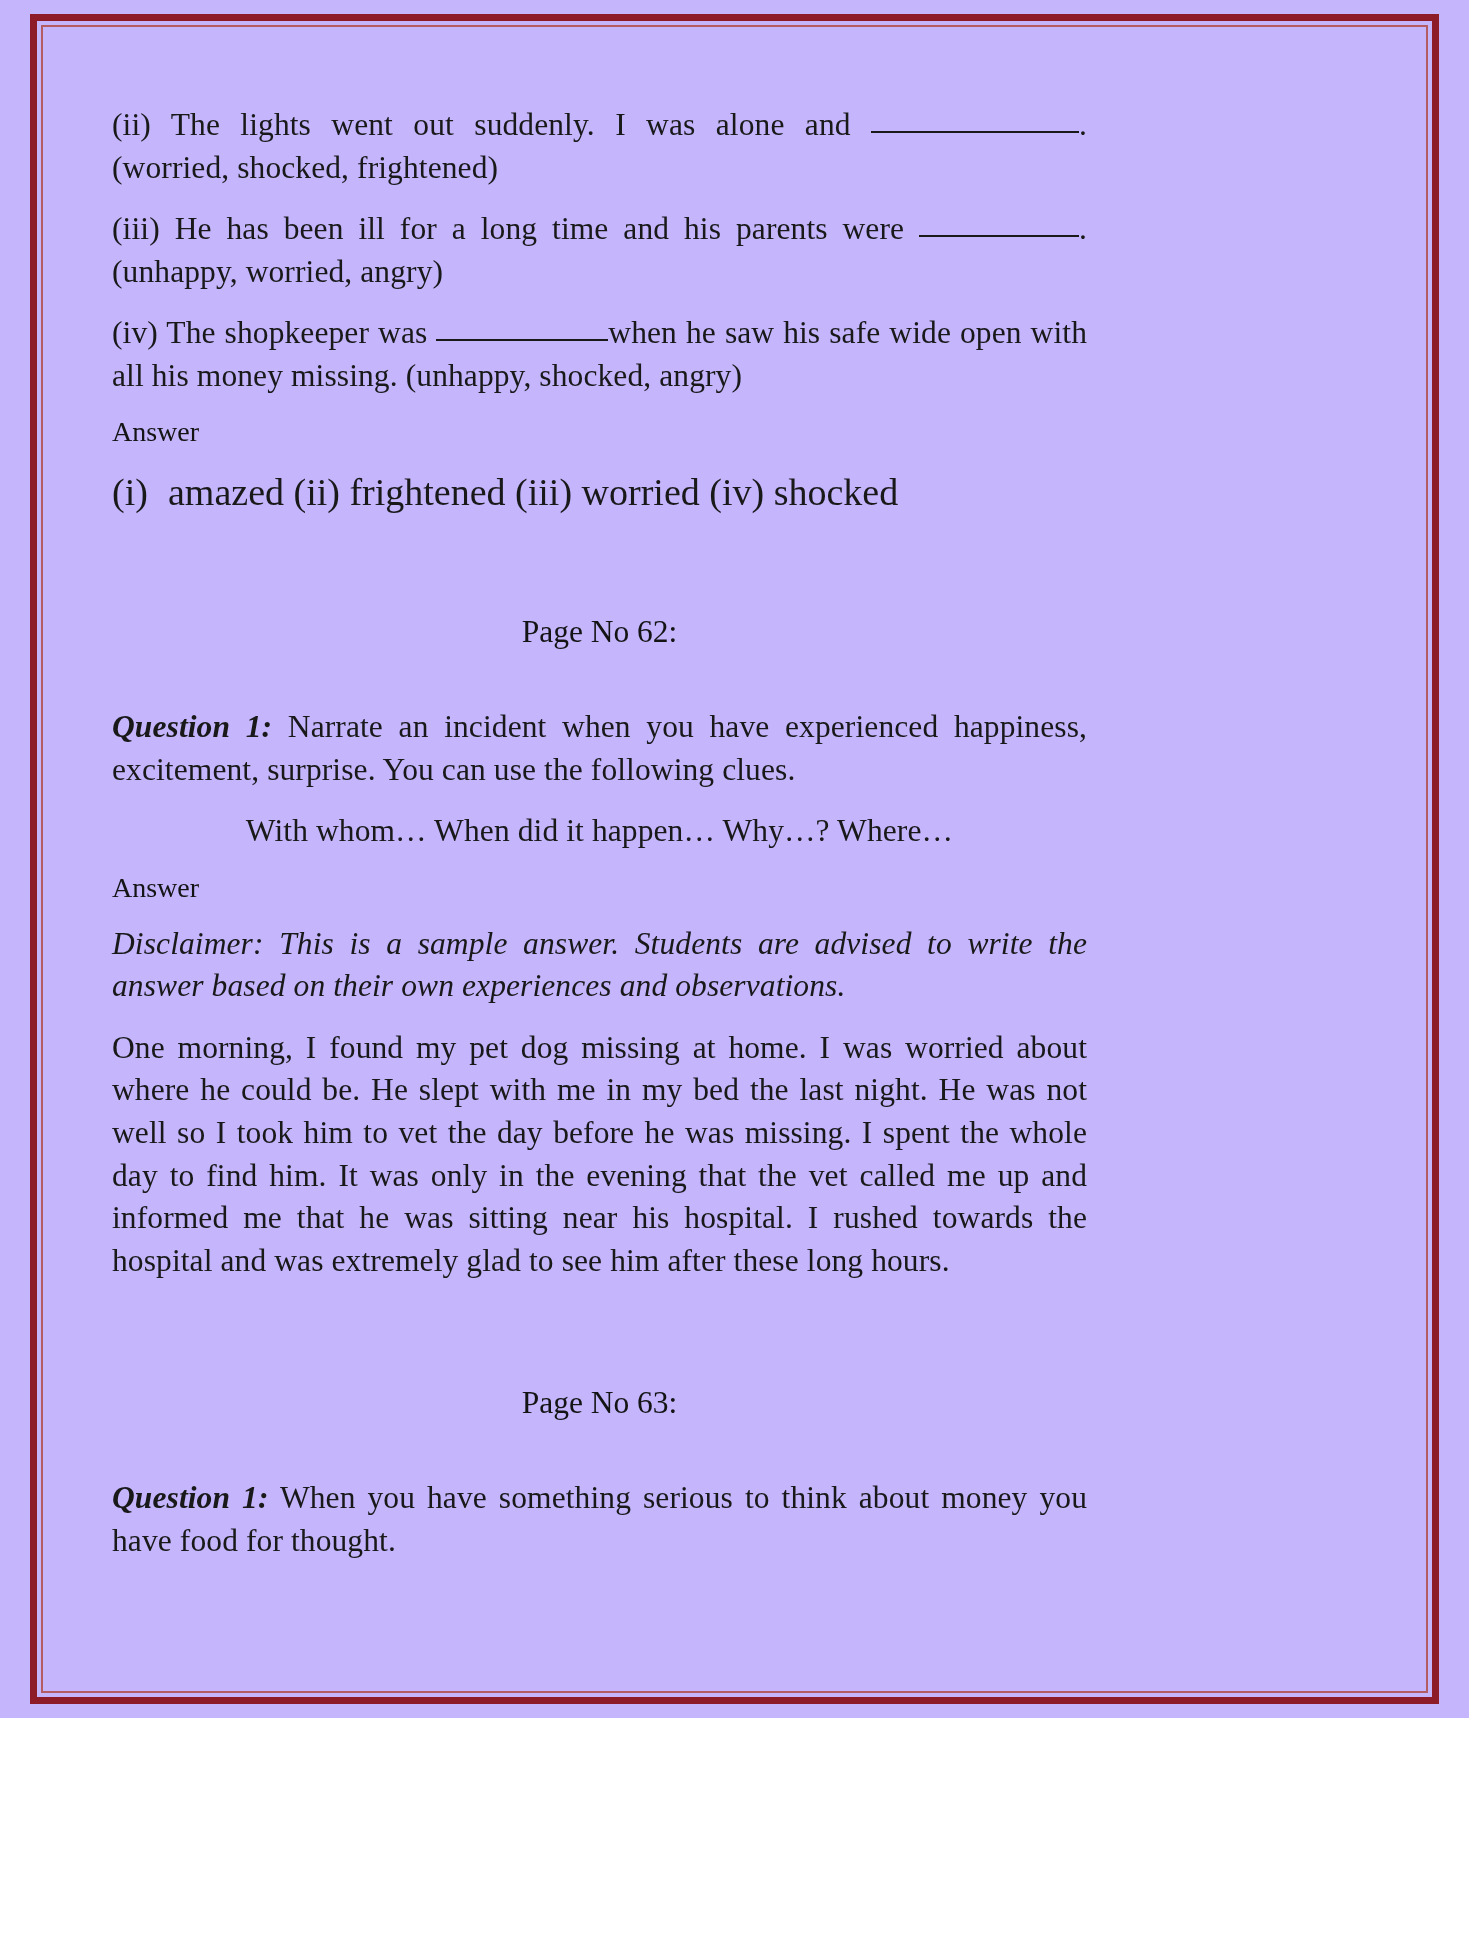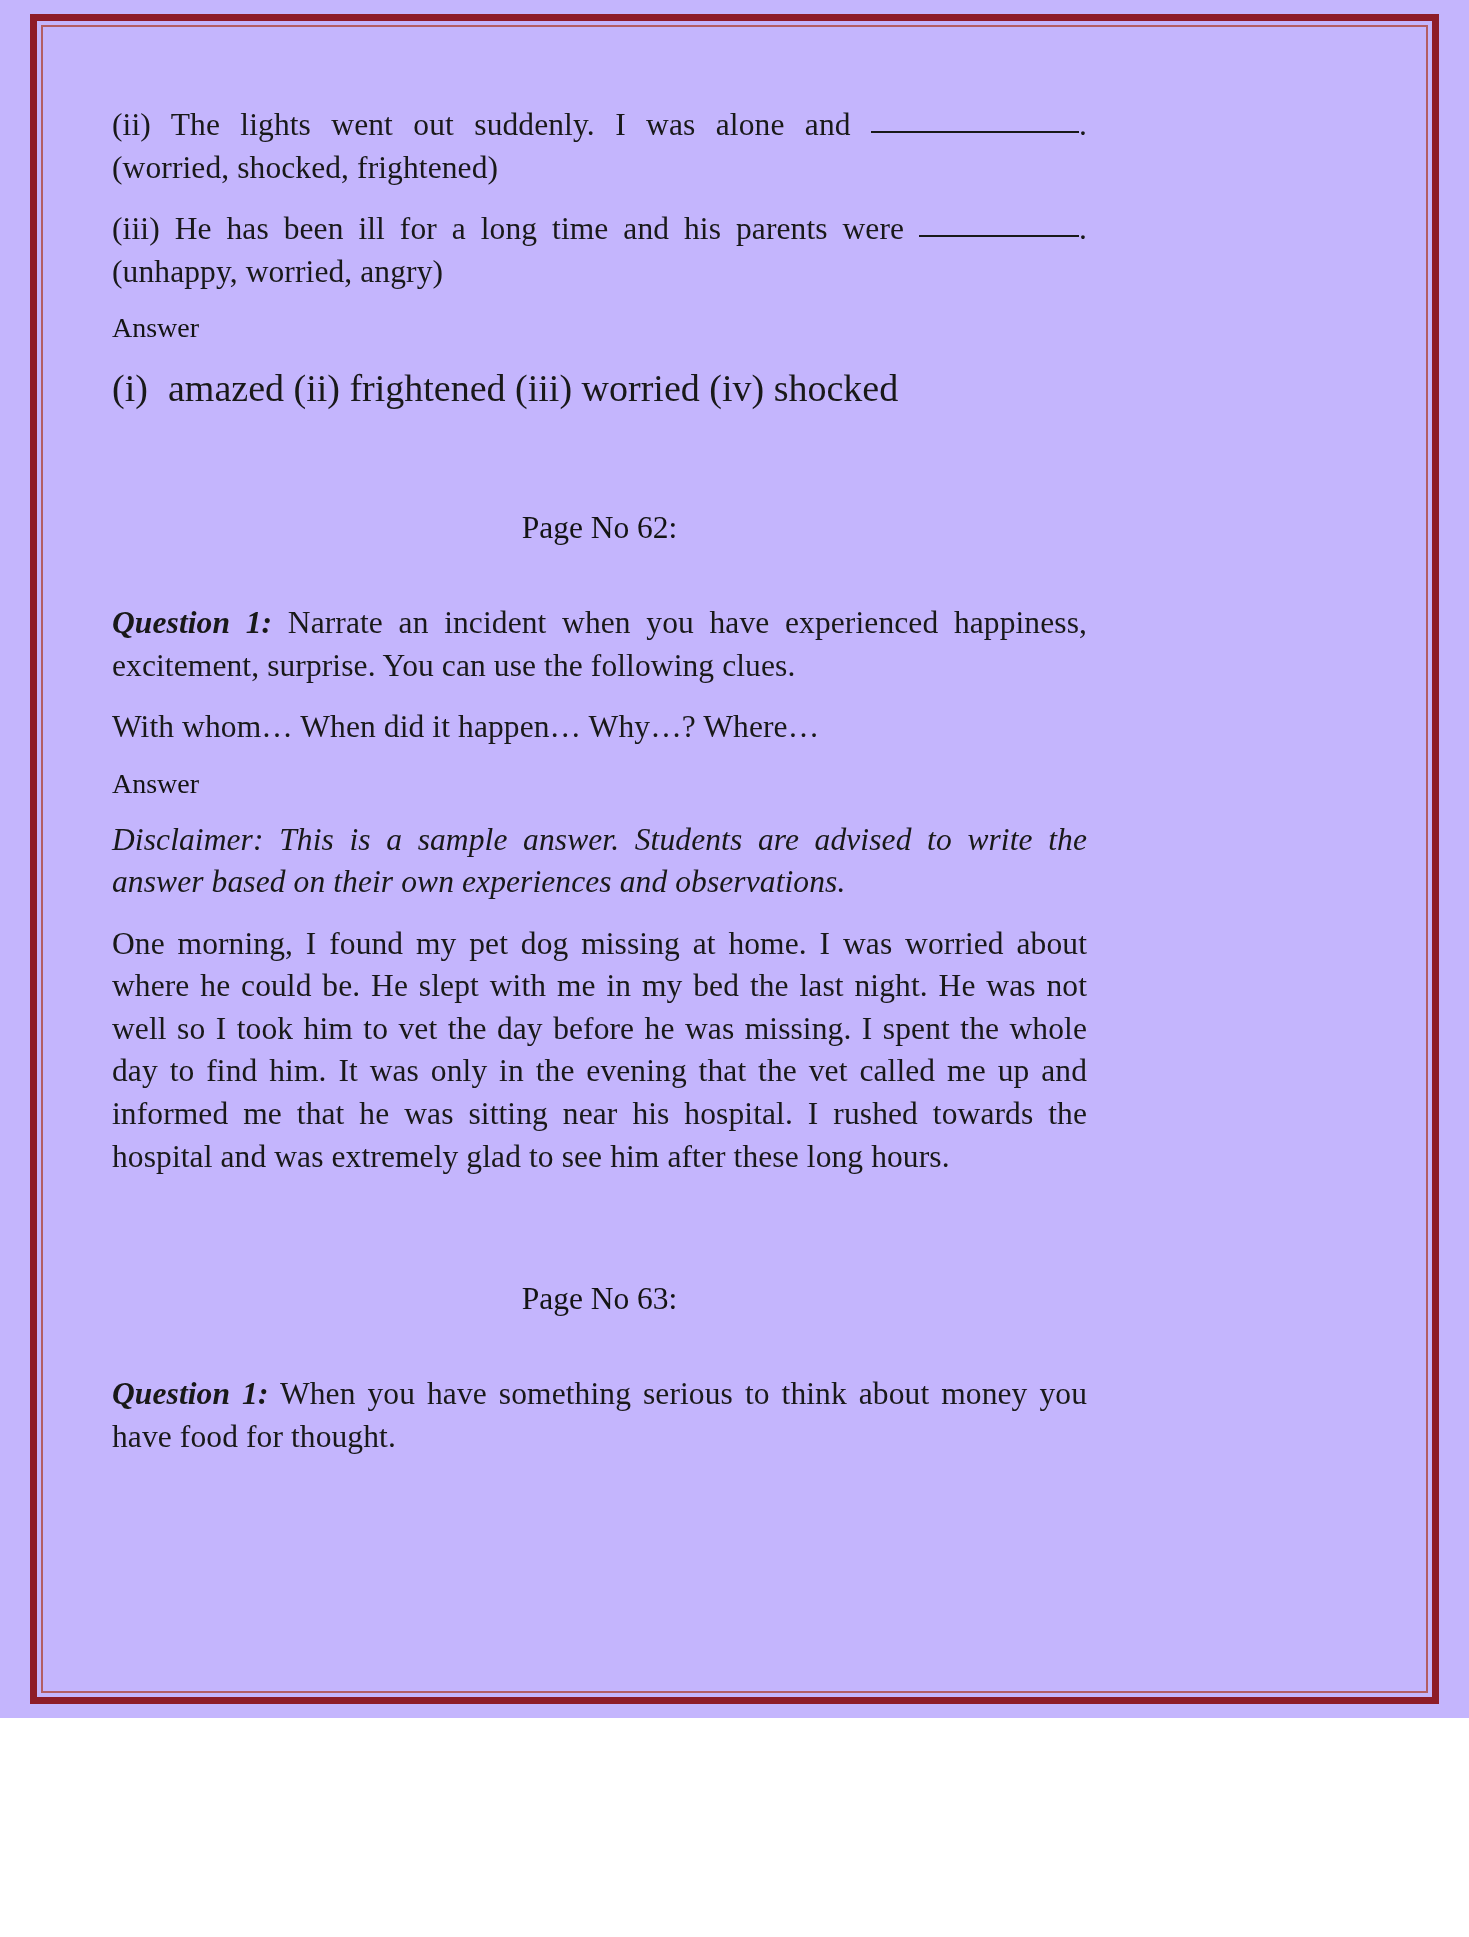--- a/index.html
+++ b/index.html
@@ -47,21 +47,21 @@
   }
   .para {
     font-size: 31.5px;
     line-height: 1.35;
     color: #191919;
     text-align: justify;
     margin-bottom: 19px;
     letter-spacing: 0.1px;
   }
   .para.nojustify {
-    text-align: left;
+    text-align: center;
   }
   .blank-long {
     display: inline-block;
     width: 208px;
     border-bottom: 2.5px solid #191919;
     vertical-align: 2px;
   }
   .blank-mid {
     display: inline-block;
     width: 160px;
@@ -128,20 +128,26 @@
       <span>(worried, shocked, frightened)</span>
     </p>
 
     <p class="para">
       <span>(iii)</span>
       <span>He has been ill for a long time and his parents were</span>
       <span class="blank-mid"></span><span>.</span>
       <span>(unhappy, worried, angry)</span>
     </p>
 
+    <p class="para">
+      <span>(iv)</span>
+      <span>The shopkeeper was</span>
+      <span class="blank-short"></span><span>when he saw his safe wide open with all his money missing.</span>
+      <span>(unhappy, shocked, angry)</span>
+    </p>
 
     <p class="heading-bold">Answer</p>
 
     <p class="answer-list">
       <span class="idx">(i)</span><span>amazed (ii) frightened (iii) worried (iv) shocked</span>
     </p>
 
     <div class="spacer-xl"></div>
 
     <p class="page-heading">Page No 62:</p>

